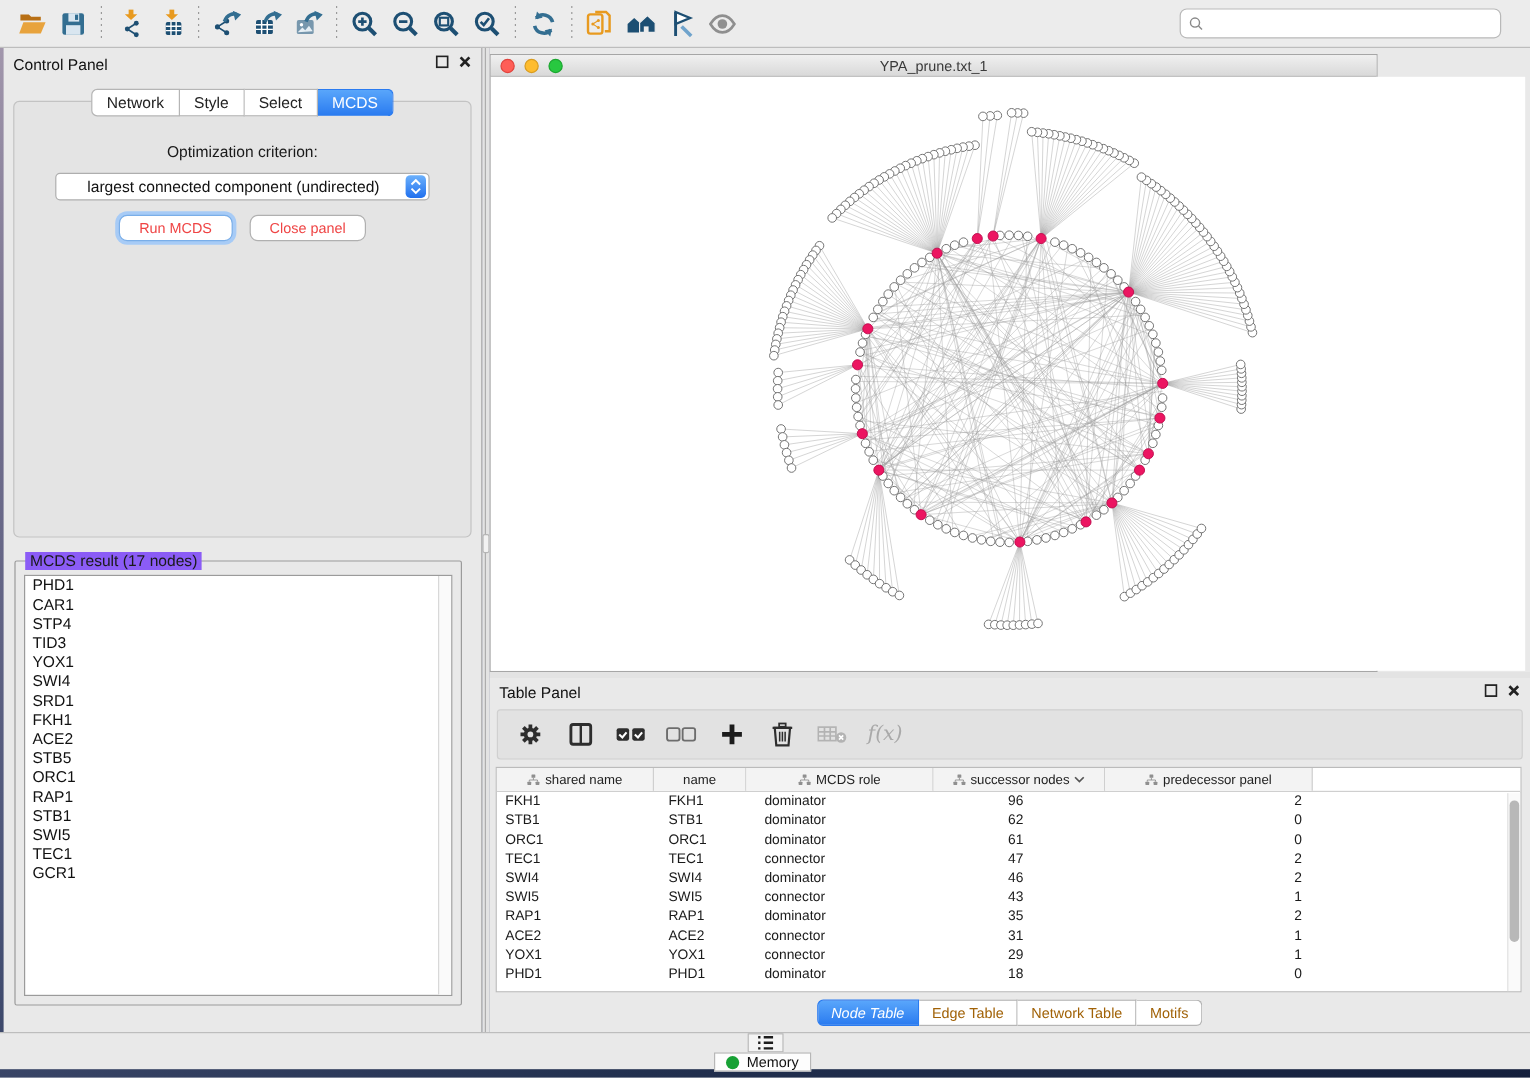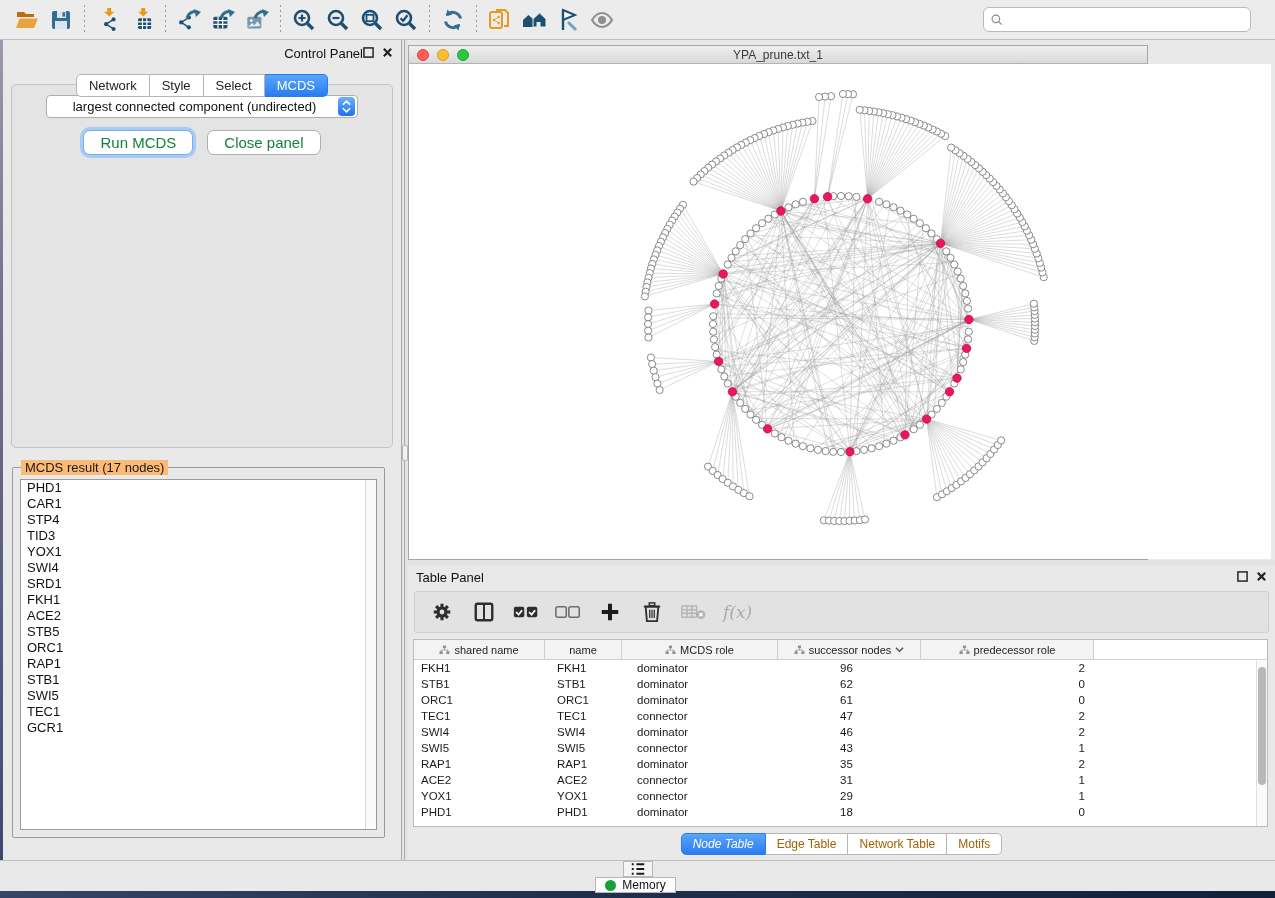--- a/index.html
+++ b/index.html
@@ -17,42 +17,42 @@
   .tb-icon { width:34px; height:34px; display:flex; align-items:center; justify-content:center; border-radius:4px; }
   .tb-sep { width:1px; height:30px; margin:0 6px; background-image:linear-gradient(#9a9a9a 40%, rgba(0,0,0,0) 0%);
     background-size:1px 5px; background-repeat:repeat-y; }
   .tb-spacer { flex:1; }
   .searchbox { width:268px; height:25px; background:#fff; border:1px solid #b9b9b9; border-radius:6px;
     display:flex; align-items:center; padding:0 6px; margin-right:14px; }
   .searchbox input { border:none; outline:none; flex:1; font-size:12px; font-family:"Liberation Sans",sans-serif; background:transparent; }
 
   
   .control-panel { left:3px; top:40px; width:399px; height:820px; background:#e9e9e9; border-right:1px solid #a8a8a8; }
-  .panel-head { height:26px; display:flex; align-items:center; padding:0 8px;text-align:right; }
+  .panel-head { height:26px; display:flex; align-items:center; padding:0 8px; }
   .panel-title { font-size:13px; color:#111; flex:1; }
   .panel-btns { display:flex; gap:8px; align-items:center; }
   .tabs-row { display:flex; justify-content:center; margin-top:8px; position:relative; z-index:2; }
   .tab { font-size:13px; padding:3px 12px; background:#fff; border:1px solid #b5b5b5; border-left:none; color:#222; cursor:default; }
   .tab:first-child { border-left:1px solid #b5b5b5; border-radius:5px 0 0 5px; }
   .tab:last-child { border-radius:0 5px 5px 0; }
   .tab.active { background:linear-gradient(#59a6fb,#2a7bf0); border-color:#2a7bf0; color:#fff; }
   .tabbox { position:absolute; left:8px; right:8px; top:44px; height:364px; background:#e4e4e4;
     border:1px solid #c3c3c3; border-radius:5px; z-index:1; }
   .opt-label { text-align:center; font-size:13px; margin-top:34px; }
   .selectwrap { width:312px; margin:10px auto 0; height:23px; background:#fff; border:1px solid #aeaeae;
     border-radius:4px; display:flex; align-items:center; }
   .select-value { flex:1; text-align:center; font-size:13px; color:#111; padding-left:4px; white-space:nowrap; }
   .stepper { width:17px; height:19px; margin-right:2px; border-radius:4px;
     background:linear-gradient(#6cb1fc,#2170ee); display:flex; flex-direction:column; align-items:center; justify-content:center; gap:1px; }
   .btn-row { display:flex; justify-content:center; gap:14px; margin-top:12px; }
-  .mac-btn { background:#fff; border:1px solid #b0b0b0; border-radius:7px; font-size:15px;
-    font-family:"Liberation Sans",sans-serif; padding:3px 16px; color:#15803d; }
+  .mac-btn { background:#fff; border:1px solid #b0b0b0; border-radius:7px; font-size:12px;
+    font-family:"Liberation Sans",sans-serif; padding:3px 16px; color:#ef4444; }
   .mac-btn.focused { box-shadow:0 0 0 3px #a7cbf6; border-color:#7aaee8; }
   .fieldset { position:absolute; left:9px; width:373px; top:427px; height:371px; border:1px solid #9b9b9b; border-radius:2px; }
-  .fieldset .legend { position:absolute; top:-8px; left:8px; background:#fdba74; padding:0 4px; font-size:13px;text-align:center; }
+  .fieldset .legend { position:absolute; top:-8px; left:8px; background:#8b5cf6; padding:0 4px; font-size:13px;text-align:center; }
   .mcds-list { position:absolute; left:7px; right:7px; top:11px; bottom:7px; background:#fff;
     border:1px solid #9b9b9b; overflow:hidden; }
   .mcds-scroll { position:absolute; right:0; top:0; bottom:0; width:11px; background:#fafafa; border-left:1px solid #d8d8d8; }
   .mcds-item { font-size:13px; line-height:16px; padding-left:6px; color:#111; }
 
   
   .v-splitter { left:402px; top:40px; width:6px; height:820px; background:#e3e3e3; }
   .v-splitter .bar { position:absolute; left:2px; top:0; bottom:0; width:1px; background:#adadad; }
   .v-splitter .handle { position:absolute; left:0; top:405px; width:6px; height:16px; background:#f2f2f2; border:1px solid #b5b5b5; border-radius:2px; }
 
@@ -305,20 +305,21 @@
           </svg></span>
     </span>
   </div>
   <div class="tabs-row">
     <span class="tab">Network</span>
     <span class="tab">Style</span>
     <span class="tab">Select</span>
     <span class="tab active">MCDS</span>
   </div>
   <div class="tabbox">
+    <div class="opt-label">Optimization criterion:</div>
     <div class="selectwrap">
       <span class="select-value">largest connected component (undirected)</span>
       <span class="stepper">
         <svg width="9" height="6" viewBox="0 0 10 6">
             <path d="M1 5l4-4 4 4" fill="none" stroke="#fff" stroke-width="1.8"></path>
           </svg>
         <svg width="9" height="6" viewBox="0 0 10 6">
             <path d="M1 1l4 4 4-4" fill="none" stroke="#fff" stroke-width="1.8"></path>
           </svg>
       </span>
@@ -1147,21 +1148,21 @@
             <span style="display:flex">
               <svg width="11" height="10" viewBox="0 0 24 22">
                 <g fill="#8f8f8f">
                   <rect x="8.5" y="1" width="7" height="6" rx="1"></rect>
                   <rect x="1" y="14" width="7" height="6" rx="1"></rect>
                   <rect x="16" y="14" width="7" height="6" rx="1"></rect>
                 </g>
                 <path d="M12 7v4M4.5 14v-3h15v3" fill="none" stroke="#8f8f8f" stroke-width="1.6"></path>
               </svg>
             </span>
-            <span>predecessor role</span>
+            <span>predecessor panel</span>
           </div>
         </div>
       <div id="table-rows">
           <div class="trow">
             <div class="tcell c0">FKH1</div>
             <div class="tcell c1">FKH1</div>
             <div class="tcell c2">dominator</div>
             <div class="tcell c3">96</div>
             <div class="tcell c4">2</div>
           </div>

